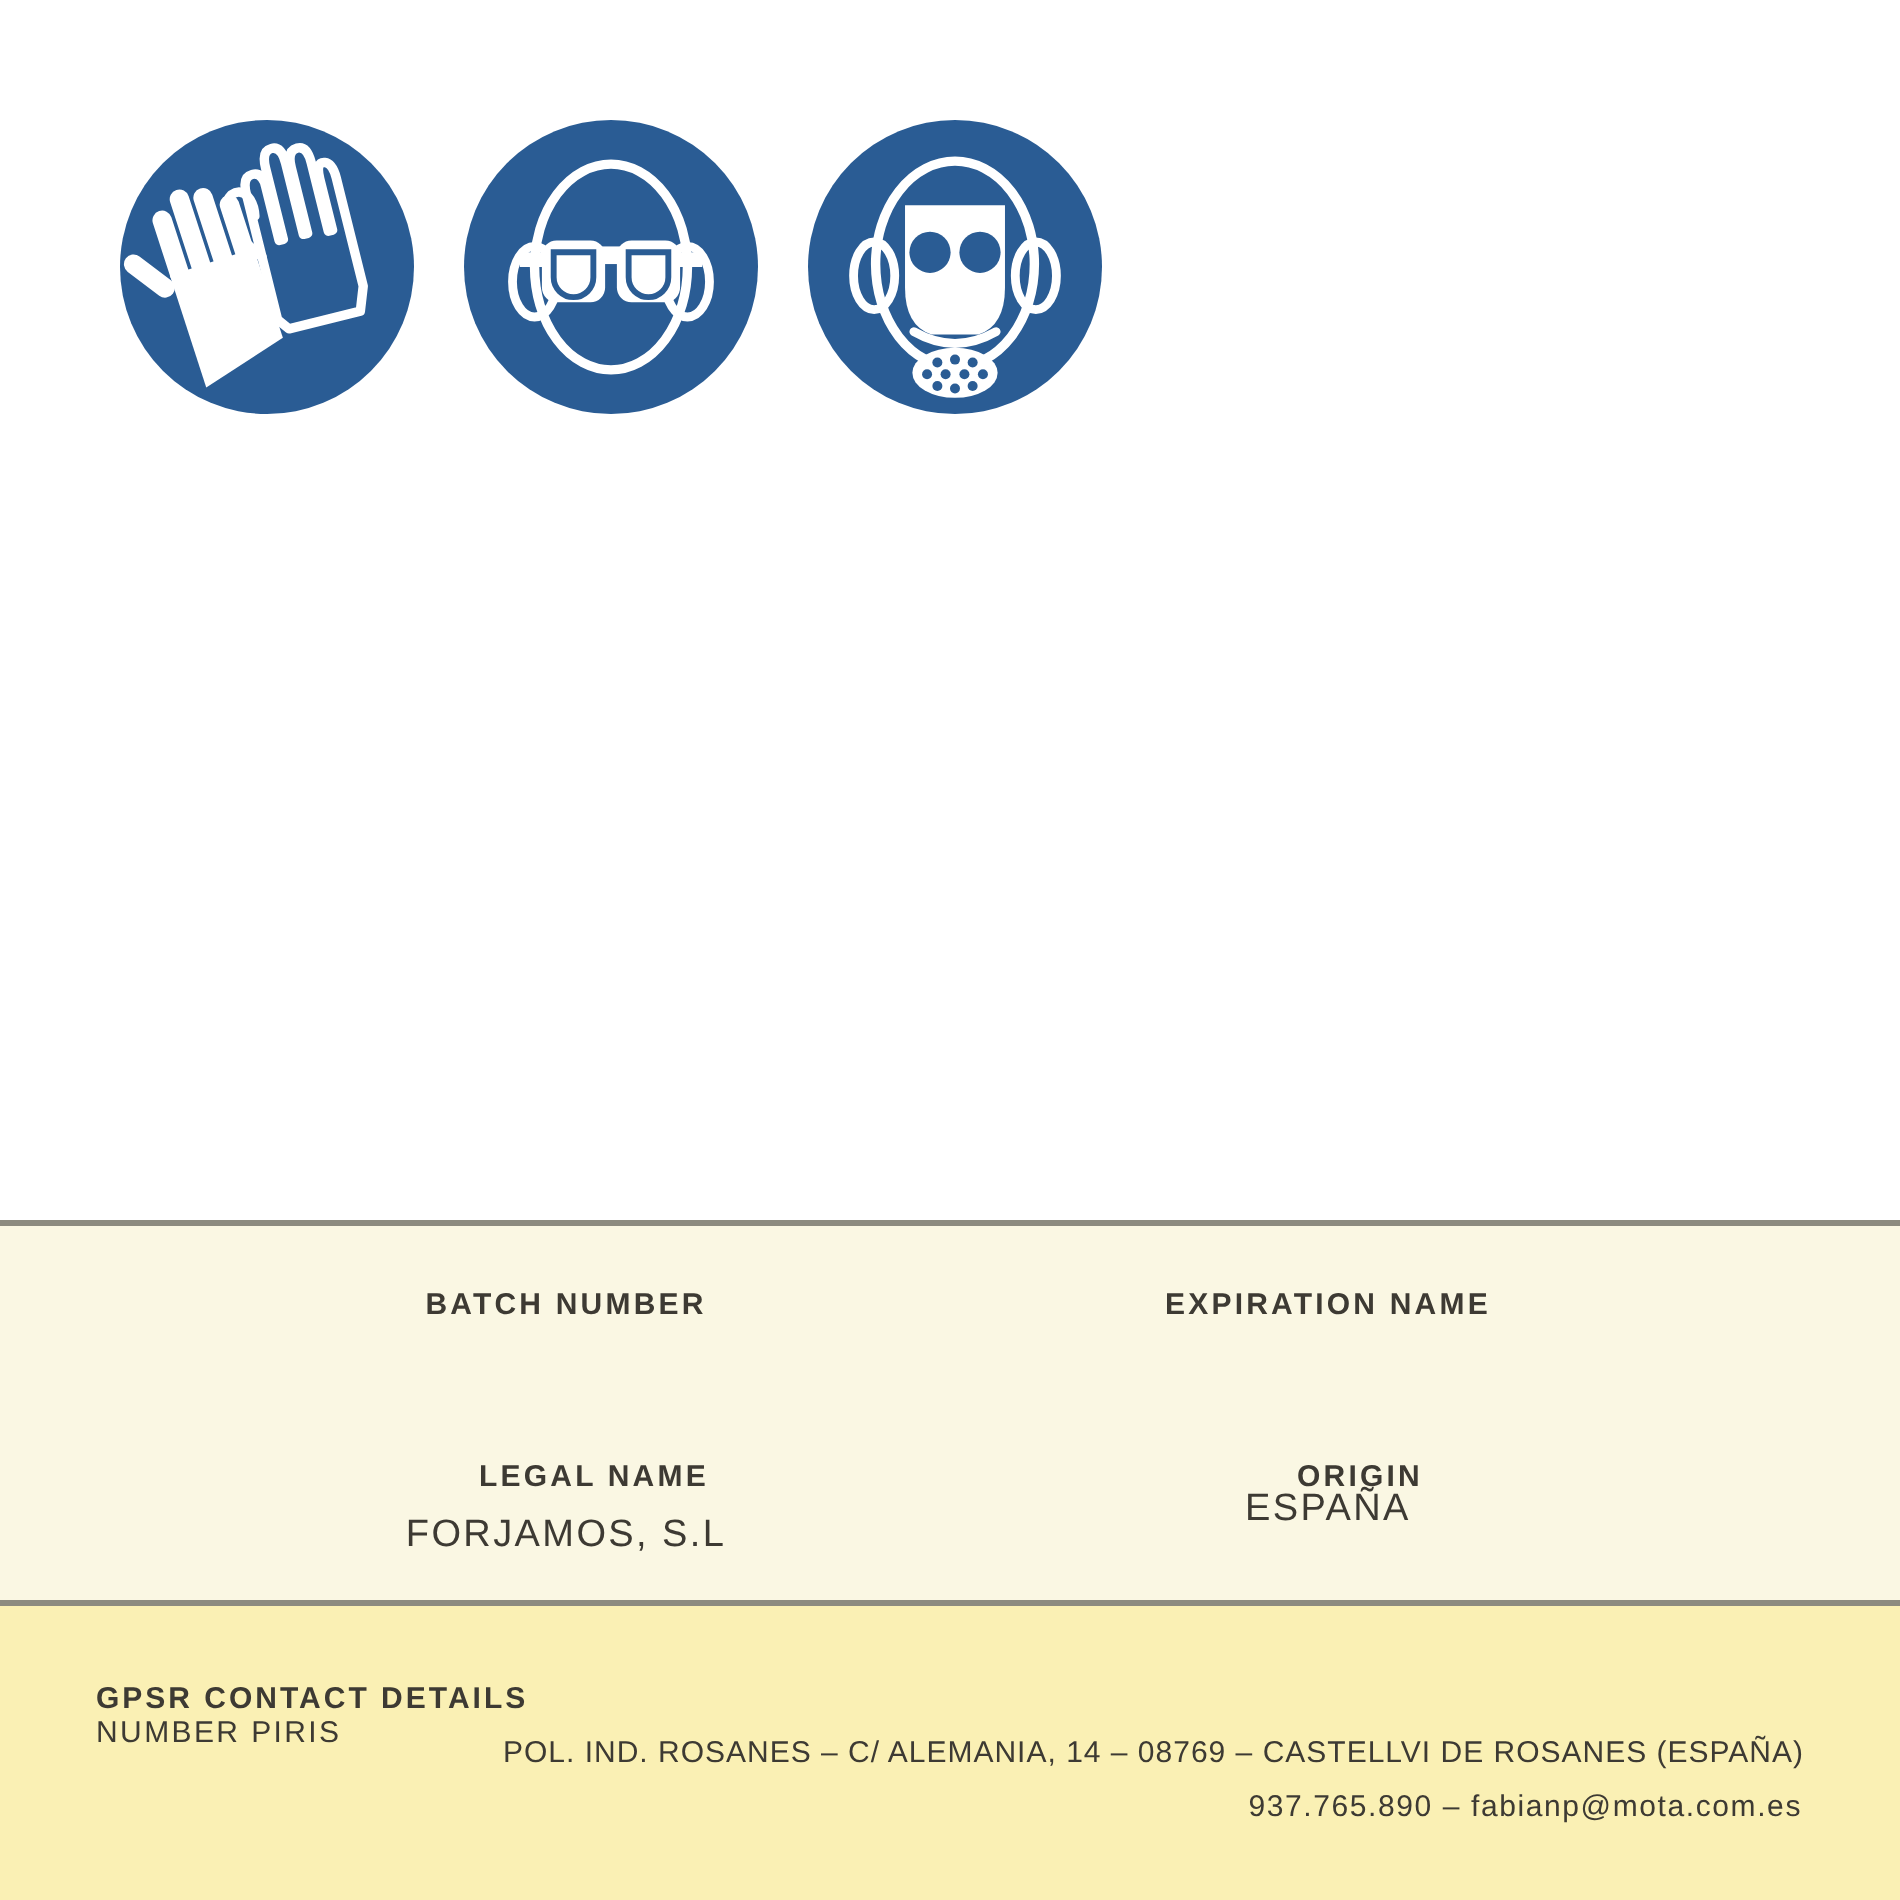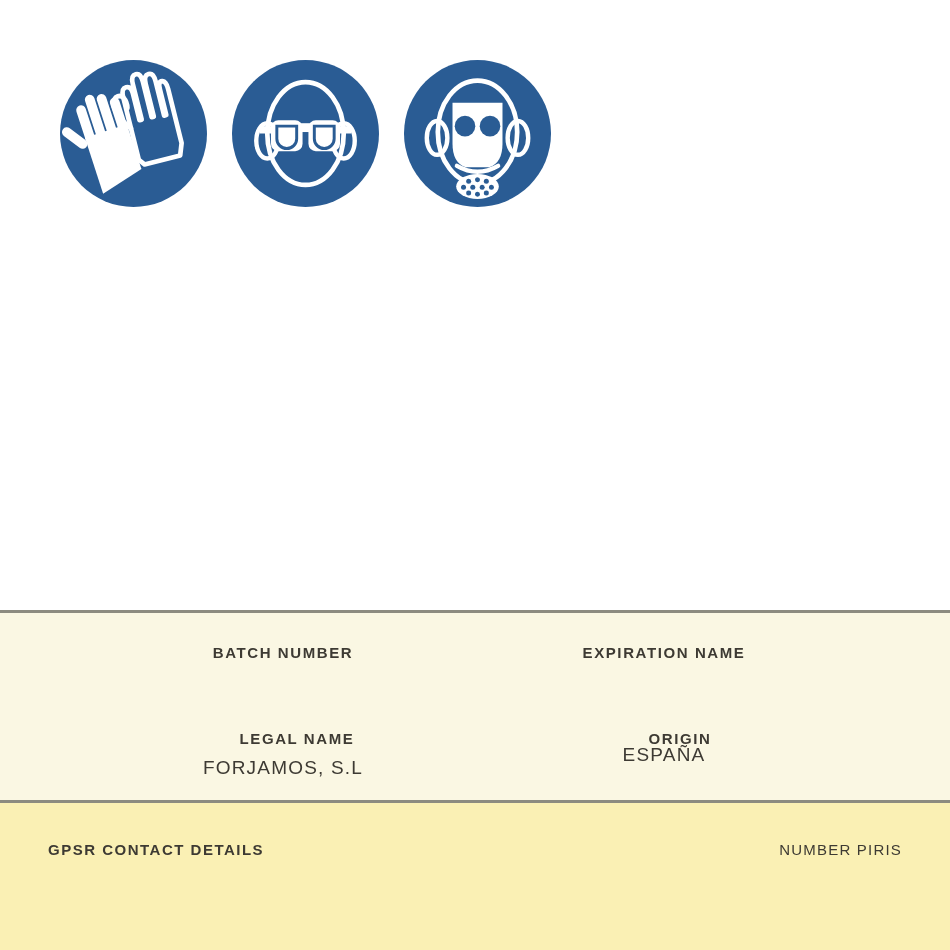--- a/index.html
+++ b/index.html
@@ -63,20 +63,21 @@
     box-sizing: border-box;
   }
   .contact-row-1 {
     position: absolute;
     top: 38px;
     left: 48px;
     right: 48px;
     display: flex;
     justify-content: space-between;
     align-items: baseline;
+    flex-direction: column;
   }
   .contact-heading {
     font-weight: 700;
     font-size: 15px;
     letter-spacing: 1.5px;
     white-space: nowrap;
   }
   .contact-name {
     font-weight: 400;
     font-size: 15px;
@@ -175,15 +176,17 @@
 
     <div class="field-label" style="left:680px; top:117px;">ORIGIN</div>
     <div class="field-value" style="left:664px; top:131px;">ESPAÑA</div>
   </div>
 
   <div class="contact-section">
     <div class="contact-row-1">
       <span class="contact-heading">GPSR CONTACT DETAILS</span>
       <span class="contact-name">NUMBER PIRIS</span>
     </div>
+    <div class="contact-address">POL. IND. ROSANES – C/ ALEMANIA, 14 – 08769 – CASTELLVI DE ROSANES (ESPAÑA)</div>
+    <div class="contact-phone">937.765.890 – fabianp@mota.com.es</div>
   </div>
 
 </div>
 
 </body></html>

